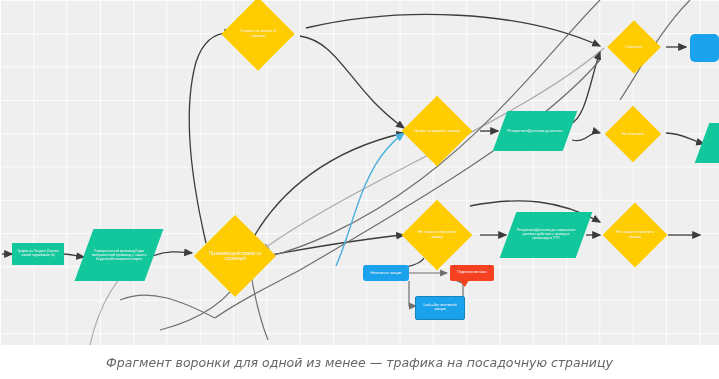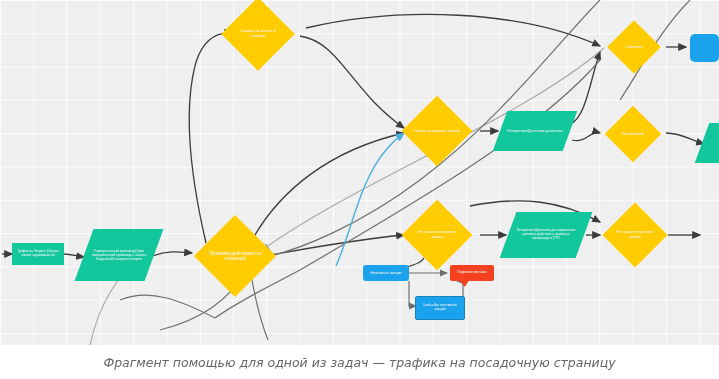--- a/index.html
+++ b/index.html
@@ -228,15 +228,15 @@
     <div class="node bluebox2" style="left:415px;top:296px;width:48px;height:22px;">
       <span class="lbl" style="font-size:3.4px;">Look-a-like негативной эмоции</span>
     </div>
 
     <div class="node redbox" style="left:450px;top:265px;width:44px;height:16px;">
       <span class="lbl" style="font-size:3.5px;">Подключение базы</span>
     </div>
 
   </div>
 
-  <div class="caption">Фрагмент помощью для одной из задач — трафика на посадочную страницу</div>
+  <div class="caption">Фрагмент воронки для одной из менее — трафика на посадочную страницу</div>
 
 </div>
 
 </body></html>

